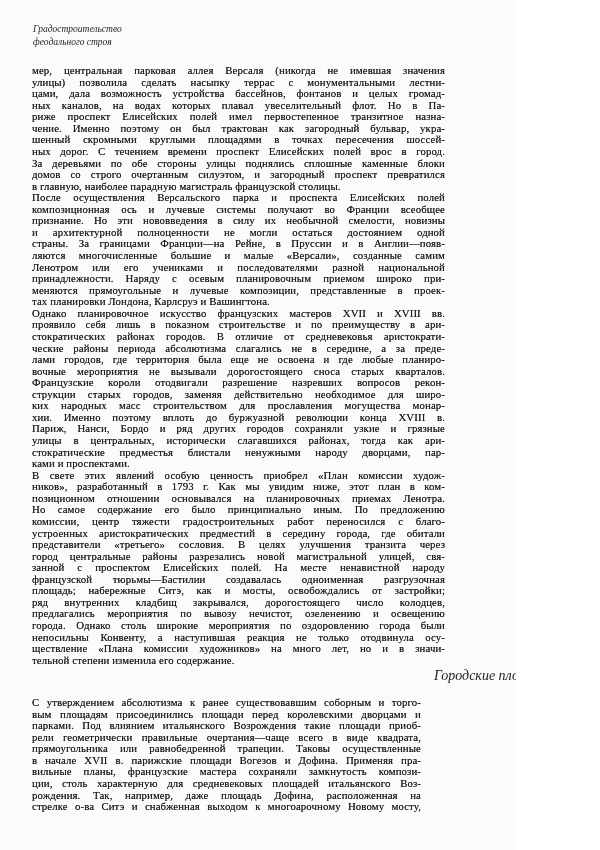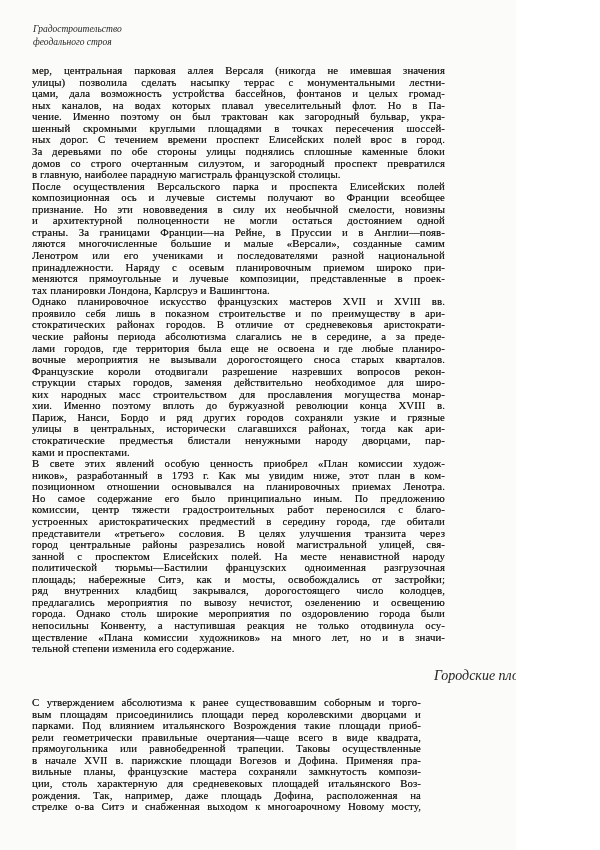--- a/index.html
+++ b/index.html
@@ -74,20 +74,21 @@
   </div>
 
   <div class="page-number">344</div>
 
   <div class="text-col-1">
     <div>
         <div class="tl">мер, центральная парковая аллея Версаля (никогда не имевшая значения</div>
         <div class="tl">улицы) позволила сделать насыпку террас с монументальными лестни-</div>
         <div class="tl">цами, дала возможность устройства бассейнов, фонтанов и целых громад-</div>
         <div class="tl">ных каналов, на водах которых плавал увеселительный флот. Но в Па-</div>
+        <div class="tl">риже проспект Елисейских полей имел первостепенное транзитное назна-</div>
         <div class="tl">чение. Именно поэтому он был трактован как загородный бульвар, укра-</div>
         <div class="tl">шенный скромными круглыми площадями в точках пересечения шоссей-</div>
         <div class="tl">ных дорог. С течением времени проспект Елисейских полей врос в город.</div>
         <div class="tl">За деревьями по обе стороны улицы поднялись сплошные каменные блоки</div>
         <div class="tl">домов со строго очертанным силуэтом, и загородный проспект превратился</div>
         <div class="tl tl-last">в главную, наиболее парадную магистраль французской столицы.</div>
       </div>
     <div>
         <div class="tl">После осуществления Версальского парка и проспекта Елисейских полей</div>
         <div class="tl">композиционная ось и лучевые системы получают во Франции всеобщее</div>
@@ -119,21 +120,21 @@
     <div>
         <div class="tl">В свете этих явлений особую ценность приобрел «План комиссии худож-</div>
         <div class="tl">ников», разработанный в 1793 г. Как мы увидим ниже, этот план в ком-</div>
         <div class="tl">позиционном отношении основывался на планировочных приемах Ленотра.</div>
         <div class="tl">Но самое содержание его было принципиально иным. По предложению</div>
         <div class="tl">комиссии, центр тяжести градостроительных работ переносился с благо-</div>
         <div class="tl">устроенных аристократических предместий в середину города, где обитали</div>
         <div class="tl">представители «третьего» сословия. В целях улучшения транзита через</div>
         <div class="tl">город центральные районы разрезались новой магистральной улицей, свя-</div>
         <div class="tl">занной с проспектом Елисейских полей. На месте ненавистной народу</div>
-        <div class="tl">политической тюрьмы—Бастилии французских одноименная разгрузочная</div>
+        <div class="tl">французской тюрьмы—Бастилии создавалась одноименная разгрузочная</div>
         <div class="tl">площадь; набережные Ситэ, как и мосты, освобождались от застройки;</div>
         <div class="tl">ряд внутренних кладбищ закрывался, дорогостоящего число колодцев,</div>
         <div class="tl">предлагались мероприятия по вывозу нечистот, озеленению и освещению</div>
         <div class="tl">города. Однако столь широкие мероприятия по оздоровлению города были</div>
         <div class="tl">непосильны Конвенту, а наступившая реакция не только отодвинула осу-</div>
         <div class="tl">ществление «Плана комиссии художников» на много лет, но и в значи-</div>
         <div class="tl tl-last">тельной степени изменила его содержание.</div>
       </div>
   </div>
 

